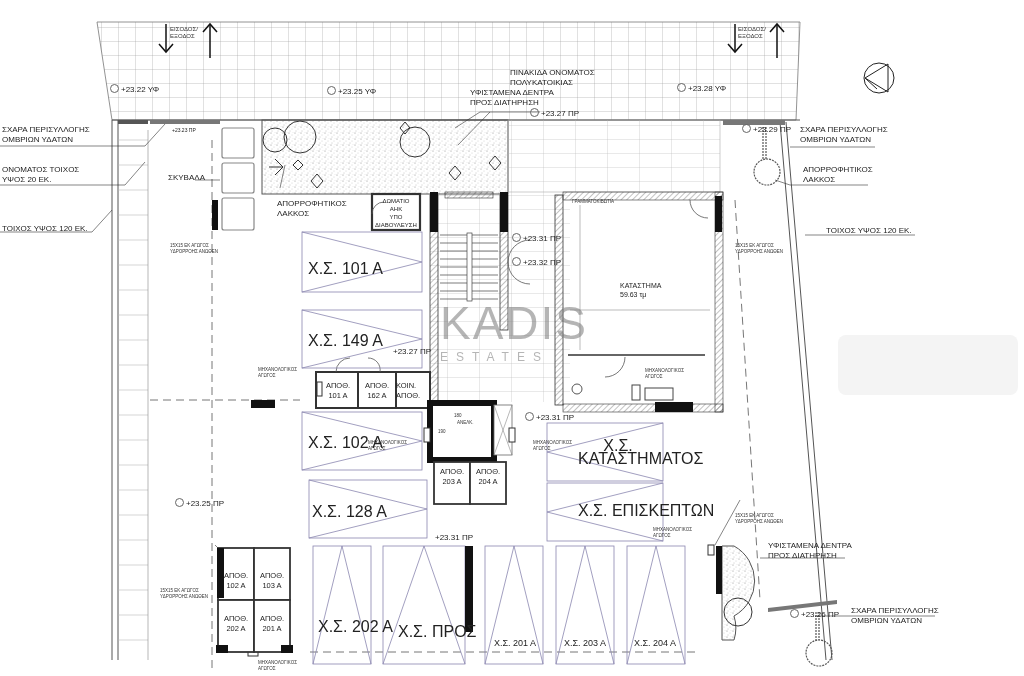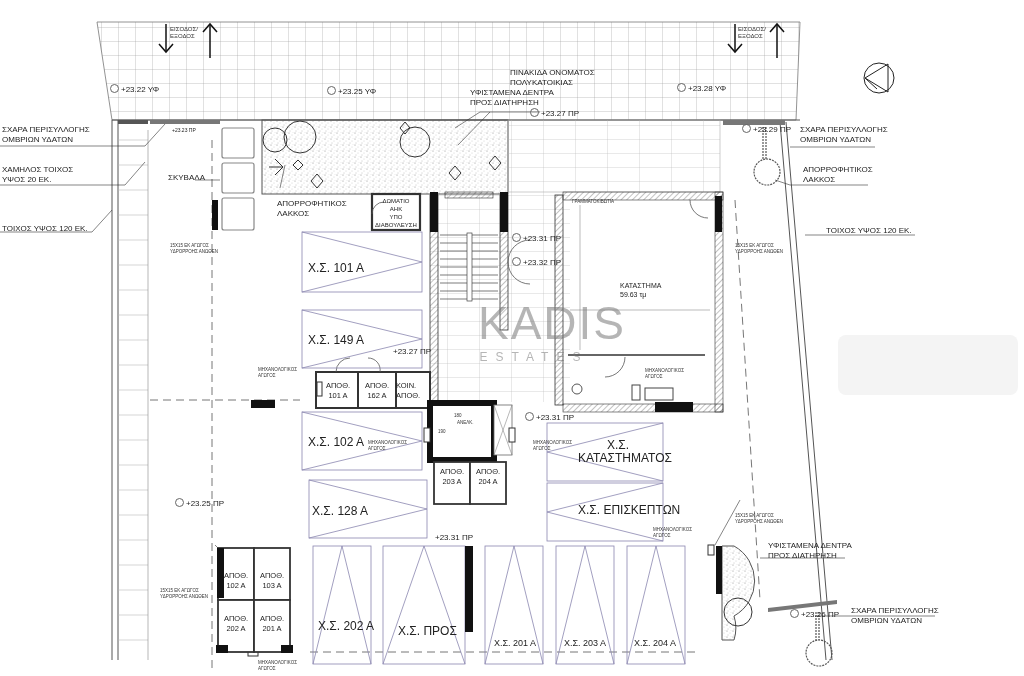--- a/index.html
+++ b/index.html
@@ -1,25 +1,25 @@
 <!DOCTYPE html>
 <html><head>
 <meta charset="utf-8">
 <style>
   html,body{margin:0;padding:0;background:#fff;}
   body{width:1024px;height:676px;position:relative;overflow:hidden;font-family:"Liberation Sans",sans-serif;color:#222;}
   svg{position:absolute;left:0;top:0;}
   .lbl{position:absolute;font-size:8px;line-height:10px;color:#222;white-space:nowrap;}
   .lbl.md{font-size:9px;line-height:11px;}
-  .lbl.lg{font-size:12px;line-height:13px;}
+  .lbl.lg{font-size:16px;line-height:13px;}
   .lbl.tiny{font-size:4.5px;line-height:5.5px;color:#333;}
   .lbl.c{text-align:center;}
   .lvl{position:absolute;font-size:8px;line-height:10px;white-space:nowrap;color:#222;}
   .lvl .t{display:inline-block;width:7px;height:7px;border:1px solid #666;border-radius:50%;margin-right:2px;vertical-align:-1px;position:relative;}
-  .wm{position:absolute;left:440px;top:300px;width:112px;text-align:center;color:rgba(120,120,120,0.55);pointer-events:none;padding-left:38px;}
+  .wm{position:absolute;left:440px;top:300px;width:112px;color:rgba(120,120,120,0.55);pointer-events:none;}
   .wm .k{font-size:46px;line-height:46px;letter-spacing:2px;}
   .wm .e{font-size:12px;letter-spacing:8px;margin-top:4px;}
 </style>
 </head>
 <body>
 
 <svg width="1024" height="676" viewBox="0 0 1024 676">
   <defs>
     <pattern id="grid" width="17" height="14" patternUnits="userSpaceOnUse">
       <path d="M17 0 V14 M0 14 H17" stroke="#9a9a9a" stroke-width="0.6" fill="none"></path>
@@ -304,21 +304,21 @@
   </div>
 <div class="lbl" style="left:510px;top:68px;">
     <div>ΠΙΝΑΚΙΔΑ ΟΝΟΜΑΤΟΣ</div>
     <div>ΠΟΛΥΚΑΤΟΙΚΙΑΣ</div>
   </div>
 <div class="lbl" style="left:2px;top:125px;">
     <div>ΣΧΑΡΑ ΠΕΡΙΣΥΛΛΟΓΗΣ</div>
     <div>ΟΜΒΡΙΩΝ ΥΔΑΤΩΝ</div>
   </div>
 <div class="lbl" style="left:2px;top:165px;">
-    <div>ΧΑΜΗΛΟΣ ΤΟΙΧΟΣ</div>
+    <div>ΟΝΟΜΑΤΟΣ ΤΟΙΧΟΣ</div>
     <div>ΥΨΟΣ 20 ΕΚ.</div>
   </div>
 <div class="lbl" style="left:2px;top:224px;">
     <div>ΤΟΙΧΟΣ ΥΨΟΣ 120 ΕΚ.</div>
   </div>
 <div class="lbl" style="left:168px;top:173px;">
     <div>ΣΚΥΒΑΛΑ</div>
   </div>
 <div class="lbl" style="left:277px;top:199px;">
     <div>ΑΠΟΡΡΟΦΗΤΙΚΟΣ</div>

